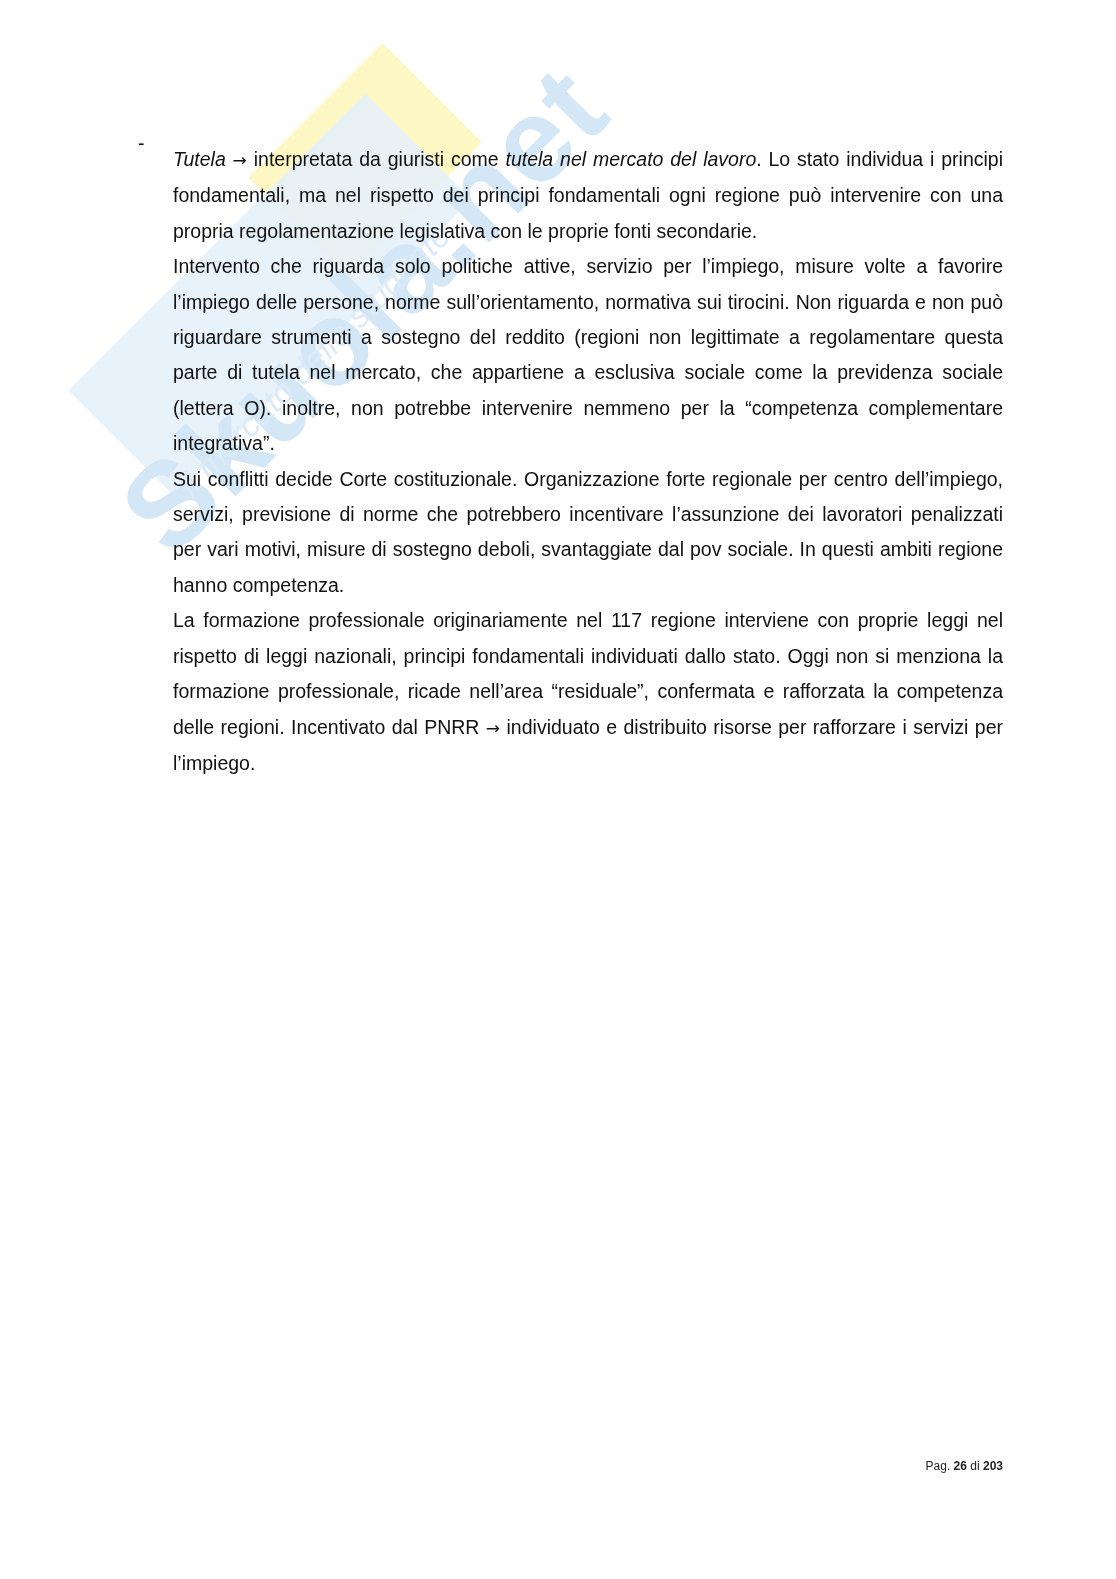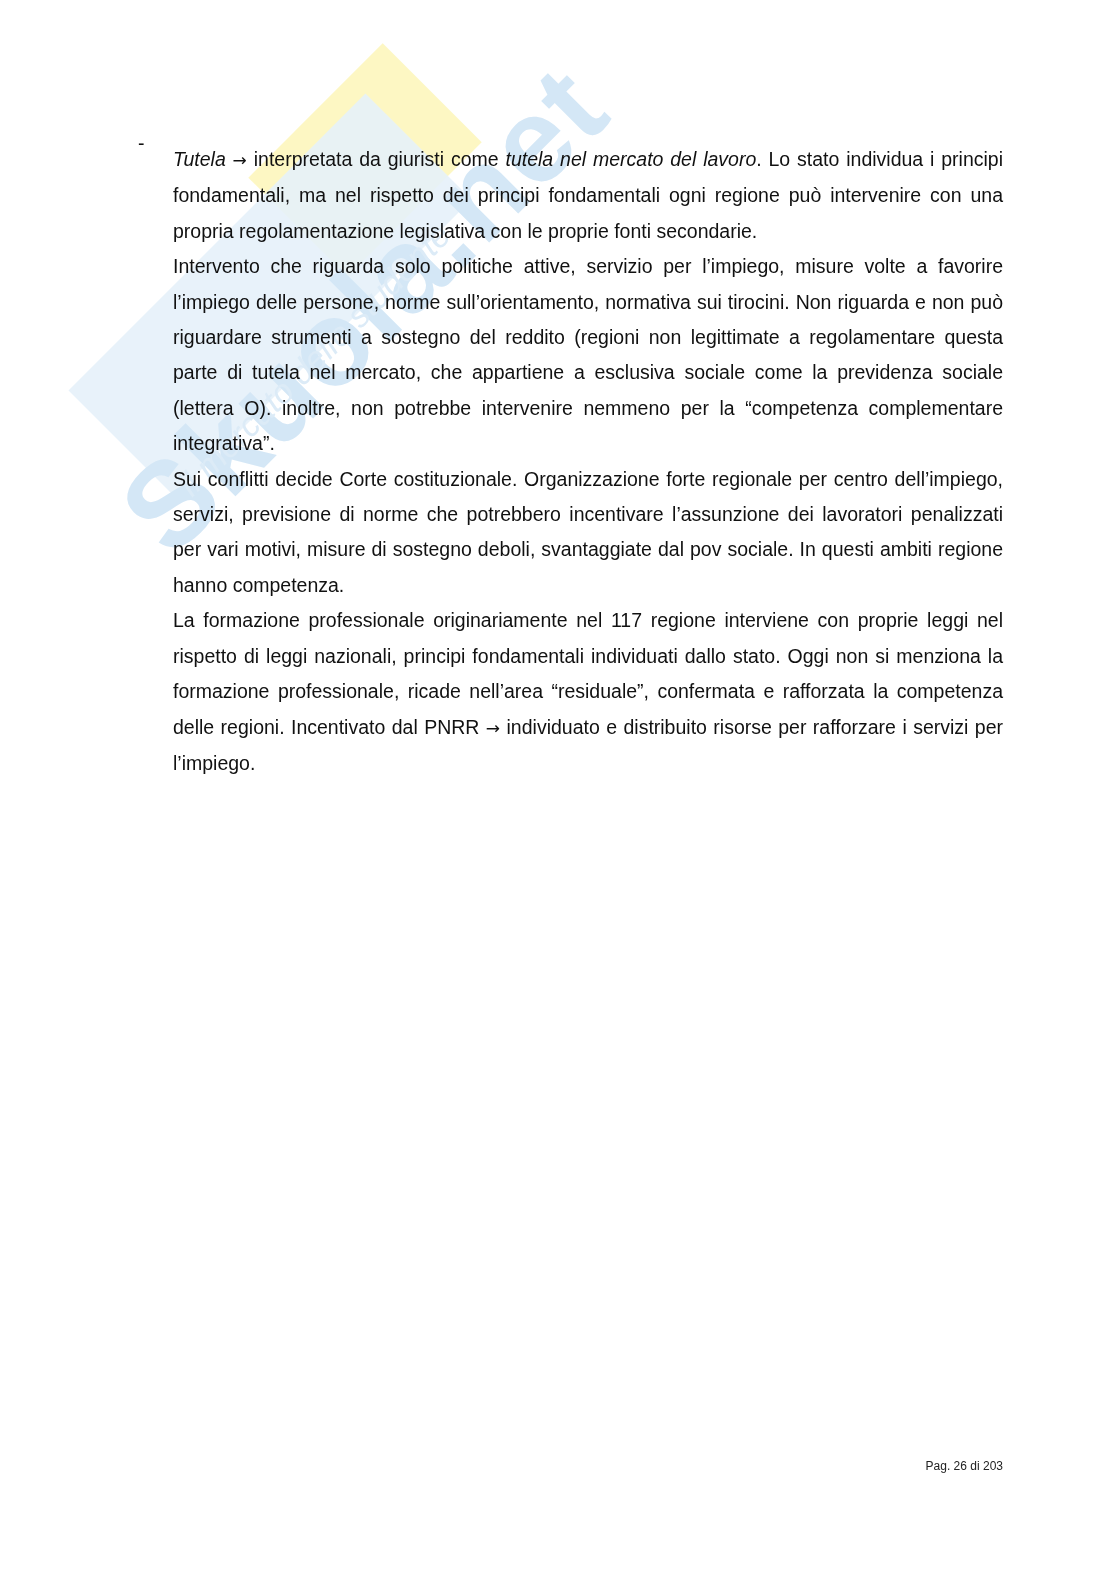--- a/index.html
+++ b/index.html
@@ -17,21 +17,21 @@
   .wm-tag { position: absolute; left: 110px; top: 300px; transform: rotate(-45deg);
             font-family: "Liberation Sans", sans-serif; font-style: italic; font-size: 34px;
             color: #dcebf7; white-space: nowrap; }
   .content { position: absolute; left: 173px; top: 142px; width: 830px; z-index: 1; }
   .dash { position: absolute; left: 138px; top: 126px; font-size: 19.5px; line-height: 35.4px; z-index: 1; }
   p { margin: 0; font-size: 19.5px; line-height: 35.4px; text-align: justify; }
   .arrow { font-family: "DejaVu Sans", sans-serif; font-size: 17px; }
   em { font-style: italic; }
   .footer { position: absolute; left: 900px; top: 1459px; width: 103px; text-align: right;
             font-size: 12px; color: #222; z-index: 1; }
-  .footer b { font-weight: normal; }
+  .footer b { font-weight: bold; }
 </style>
 </head>
 <body>
 
 <div class="watermark">
   <div class="wm-yellow"></div>
   <div class="wm-blue-band"></div>
   <div class="wm-text">Skuola.net</div>
   <div class="wm-tag">il mercato dello studente</div>
 </div>

